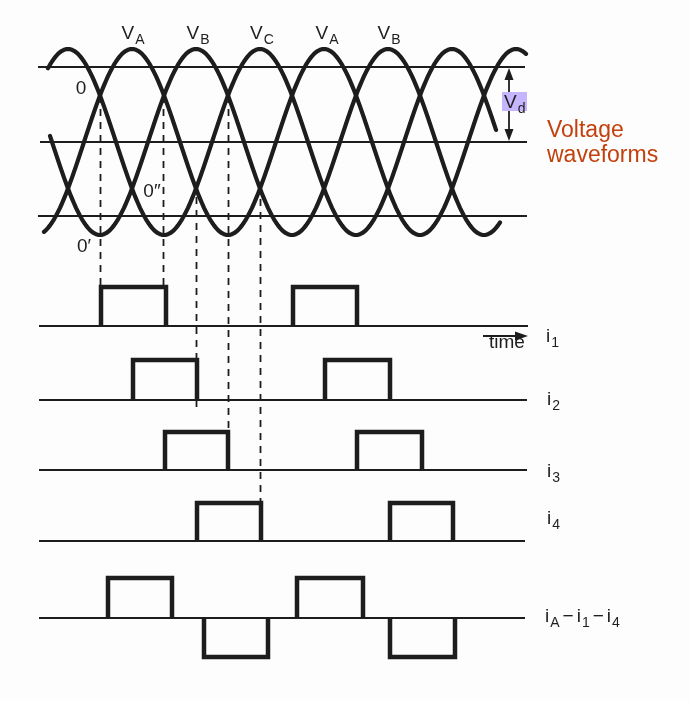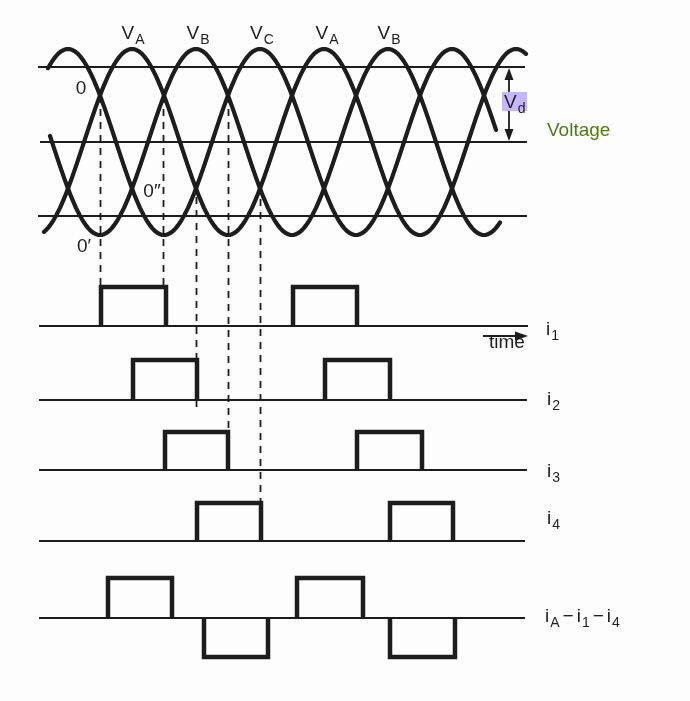--- a/index.html
+++ b/index.html
@@ -5,21 +5,21 @@
   html,body{margin:0;padding:0;background:#ffffff;}
   .fig{position:relative;width:690px;height:701px;background:#fdfdfd;overflow:hidden;
        font-family:"Liberation Sans",sans-serif;}
   .fig svg{position:absolute;left:0;top:0;}
   .lbl{position:absolute;font-size:19px;color:#1e1e1e;white-space:nowrap;line-height:1;
        font-family:"Liberation Sans",sans-serif;}
   .sub{font-size:14px;position:relative;top:5px;margin-left:1px;}
   .center{transform:translateX(-50%);}
   .vd-label{background:#c4b5fd;padding:0 2px;}
   .op{margin:0 3px;}
-  .caption{position:absolute;font-size:19px;color:#4d7c0f;line-height:25px;
+  .caption{position:absolute;font-size:23px;color:#c2410c;line-height:25px;
        font-family:"Liberation Sans",sans-serif;}
   .caption span{display:block;}
 </style>
 </head>
 <body>
 
 <div class="fig">
 
   <svg id="wave-svg" width="690" height="701" viewBox="0 0 690 701">
       <line x1="100.5" y1="96" x2="100.5" y2="287" stroke="#1d1d1d" stroke-width="1.8" stroke-dasharray="7 6"></line>
@@ -65,25 +65,26 @@
   <div class="lbl center" style="left:389px;top:23px"><span>V</span><span class="sub">B</span></div>
 
   <div class="lbl center" style="left:81px;top:78px">0</div>
   <div class="lbl center" style="left:152px;top:181px">0″</div>
   <div class="lbl center" style="left:84px;top:236px">0′</div>
 
   <div class="lbl vd-label" style="left:502px;top:92px"><span>V</span><span class="sub">d</span></div>
 
   <div class="caption" style="left:547px;top:117px">
     <span>Voltage</span>
+    <span>waveforms</span>
   </div>
 
   <div class="lbl center" style="left:507px;top:332px">time</div>
 
-  <div class="lbl" style="left:546px;top:319px"><span>i</span><span class="sub">1</span></div>
+  <div class="lbl" style="left:546px;top:326px"><span>i</span><span class="sub">1</span></div>
   <div class="lbl" style="left:547px;top:389px"><span>i</span><span class="sub">2</span></div>
   <div class="lbl" style="left:547px;top:461px"><span>i</span><span class="sub">3</span></div>
   <div class="lbl" style="left:547px;top:508px"><span>i</span><span class="sub">4</span></div>
 
   <div class="lbl" style="left:545px;top:606px">
     <span>i</span><span class="sub">A</span><span class="op">−</span><span>i</span><span class="sub">1</span><span class="op">−</span><span>i</span><span class="sub">4</span>
   </div>
 
 </div>
 

